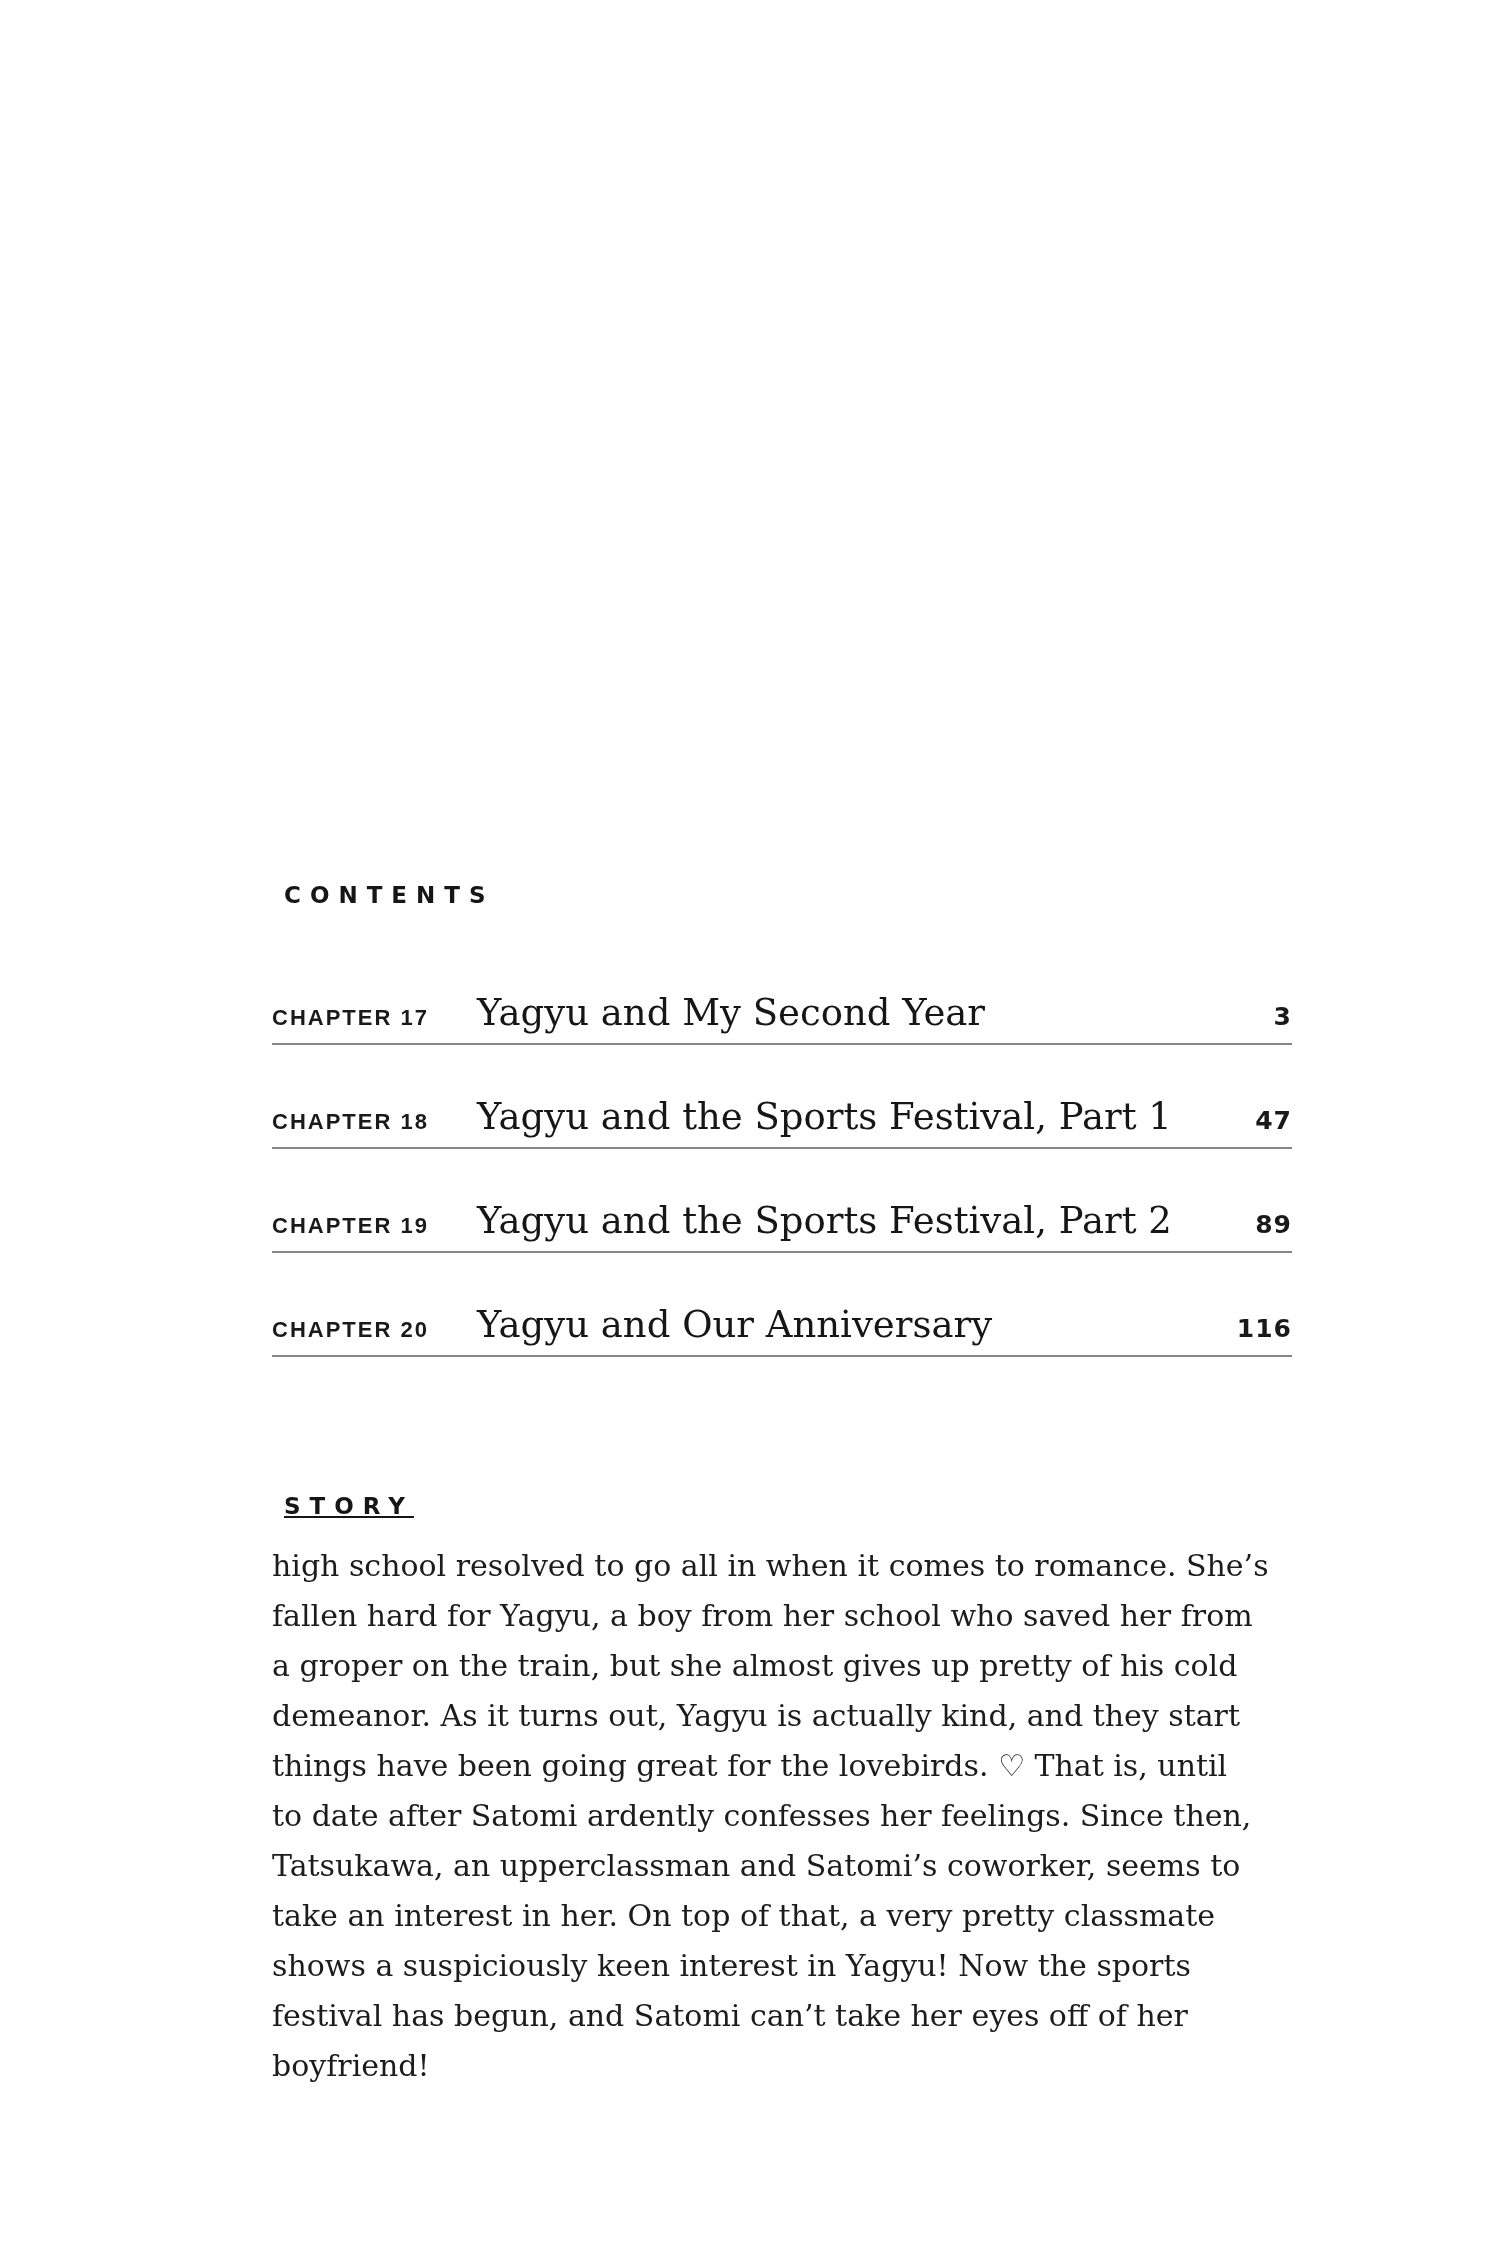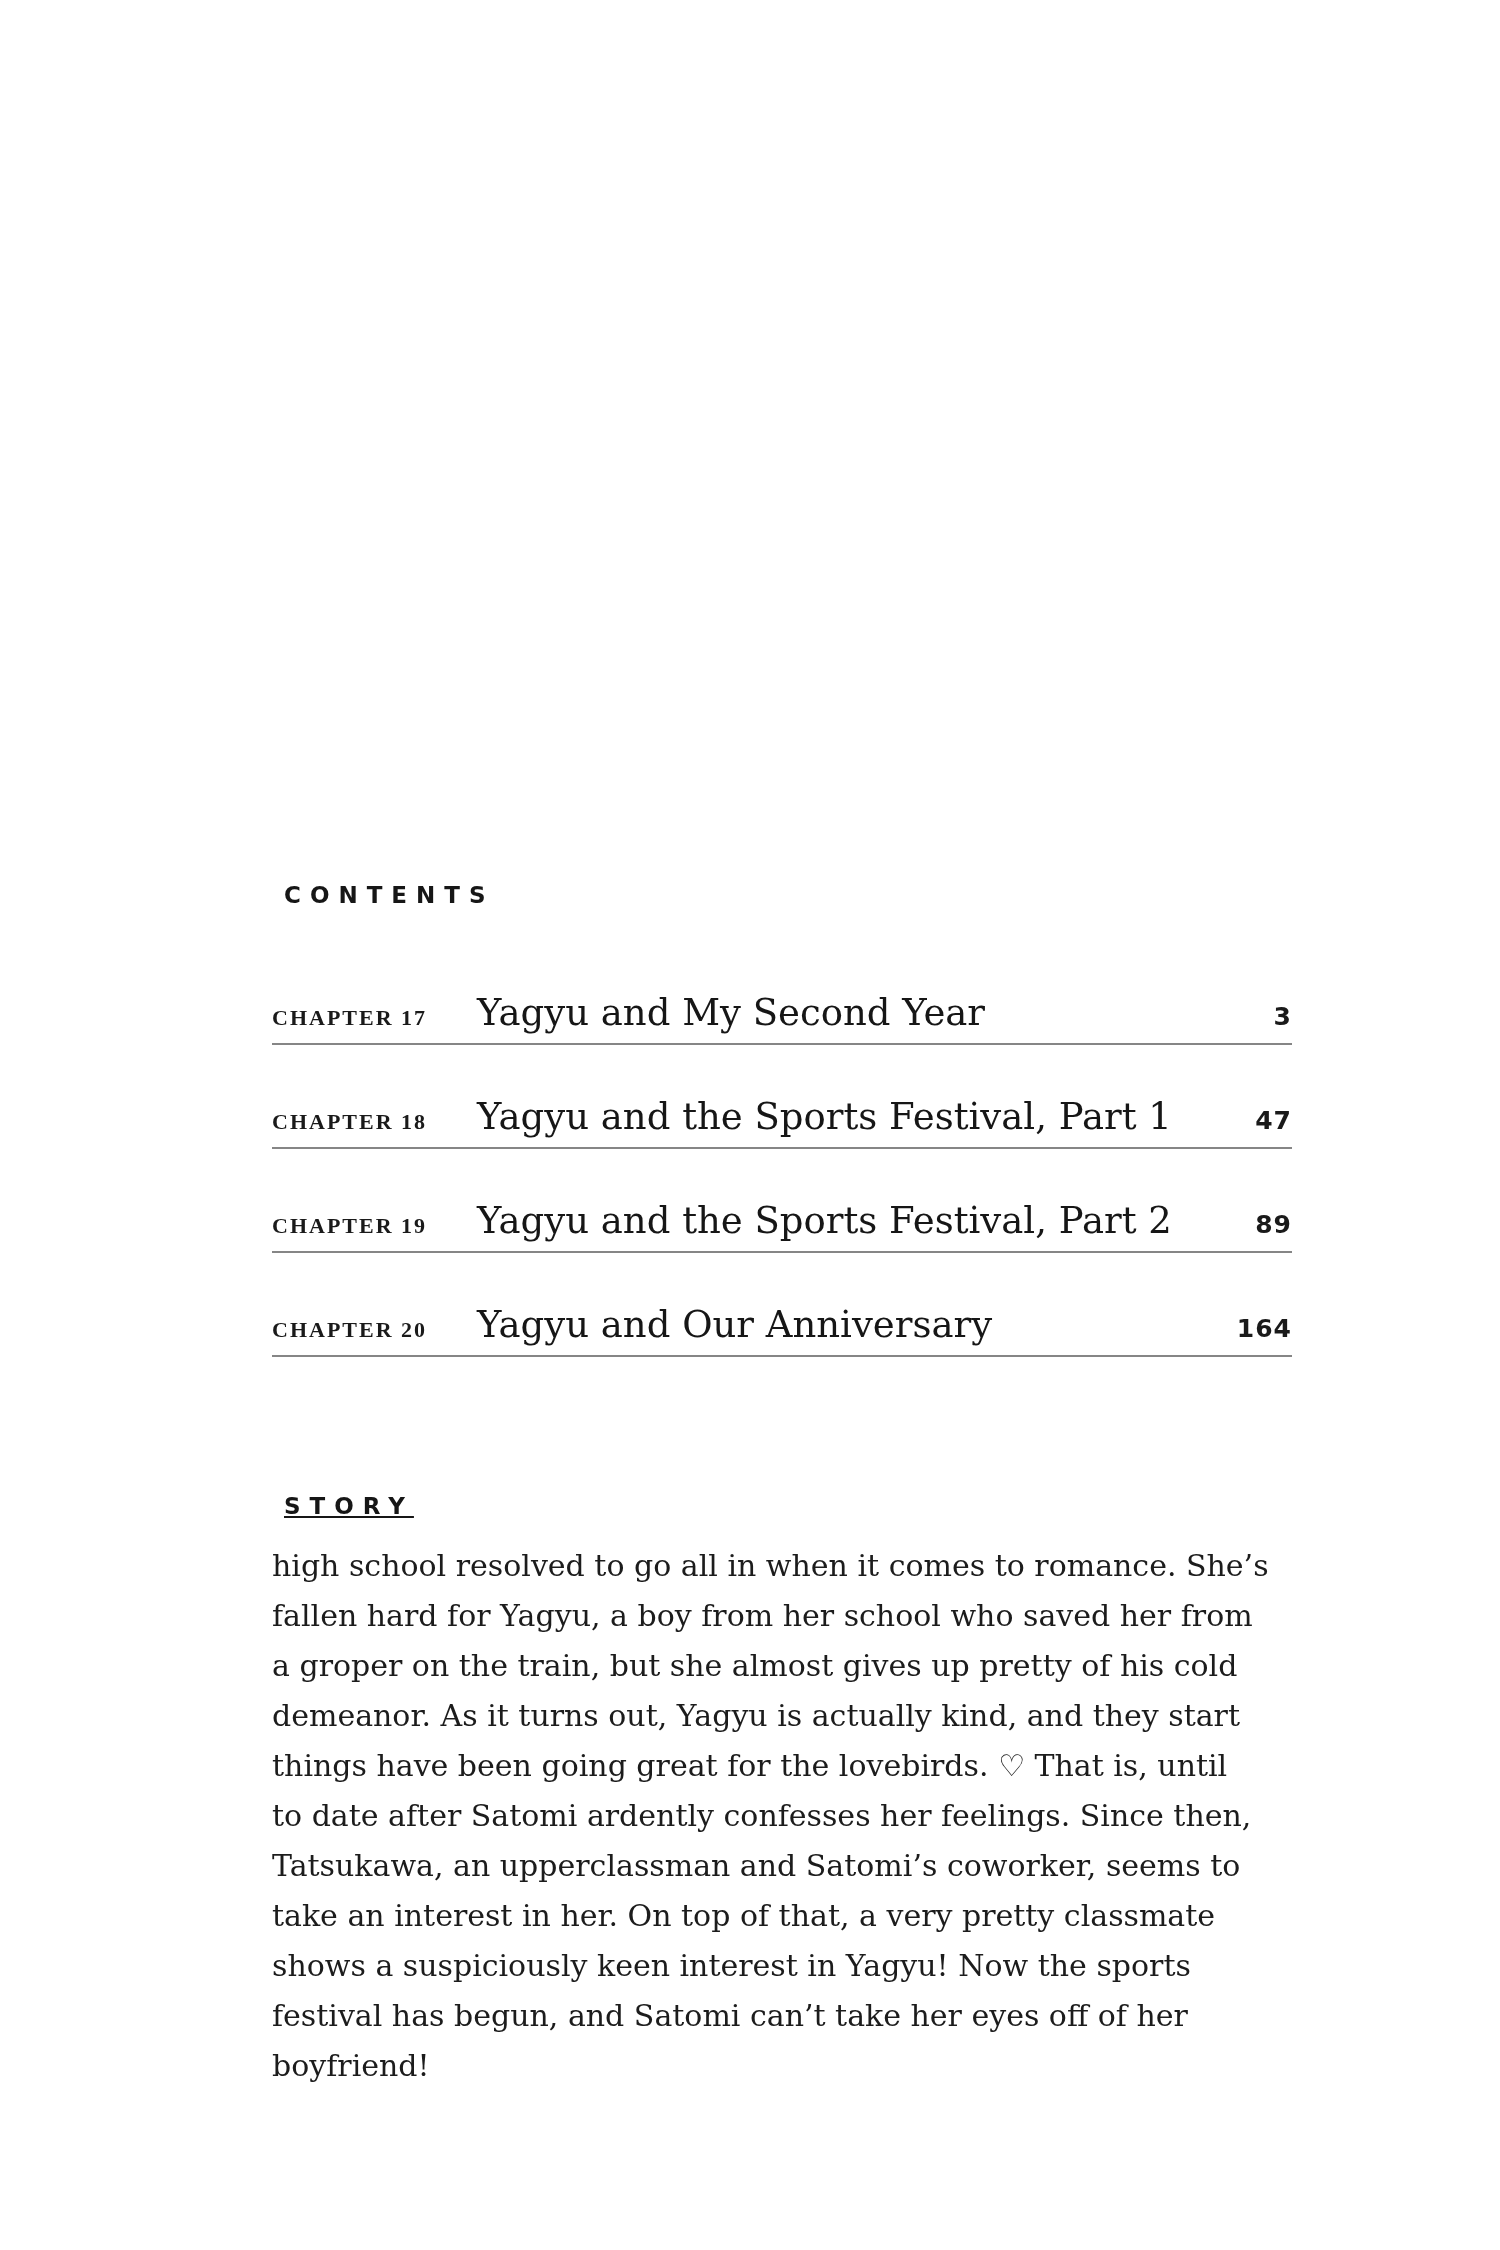--- a/index.html
+++ b/index.html
@@ -44,21 +44,21 @@
   .toc-row-inner {
     position: absolute;
     left: 0;
     right: 0;
     bottom: 9px;
     display: flex;
     align-items: baseline;
   }
   .chapter-label {
     flex: 0 0 205px;
-    font-family: Liberation Serif, serif;
+    font-family: Liberation Sans, sans-serif;
     font-weight: 600;
     font-size: 22px;
     letter-spacing: 2px;
     color: #1a1a1a;
     white-space: nowrap;
   }
   .chapter-title {
     flex: 1 1 auto;
     font-family: "DejaVu Serif", serif;
     font-size: 37px;
@@ -118,21 +118,21 @@
         <span class="chapter-label">CHAPTER 19</span>
         <span class="chapter-title">Yagyu and the Sports Festival, Part 2</span>
         <span class="chapter-page">89</span>
       </div>
     </div>
 
     <div class="toc-row">
       <div class="toc-row-inner">
         <span class="chapter-label">CHAPTER 20</span>
         <span class="chapter-title">Yagyu and Our Anniversary</span>
-        <span class="chapter-page">164</span>
+        <span class="chapter-page">116</span>
       </div>
     </div>
 
   </div>
 
   <h2 class="sec-heading story-heading">STORY</h2>
 
   <div class="story">
     <div class="story-line">high school resolved to go all in when it comes to romance. She’s</div>
     <div class="story-line">fallen hard for Yagyu, a boy from her school who saved her from</div>

